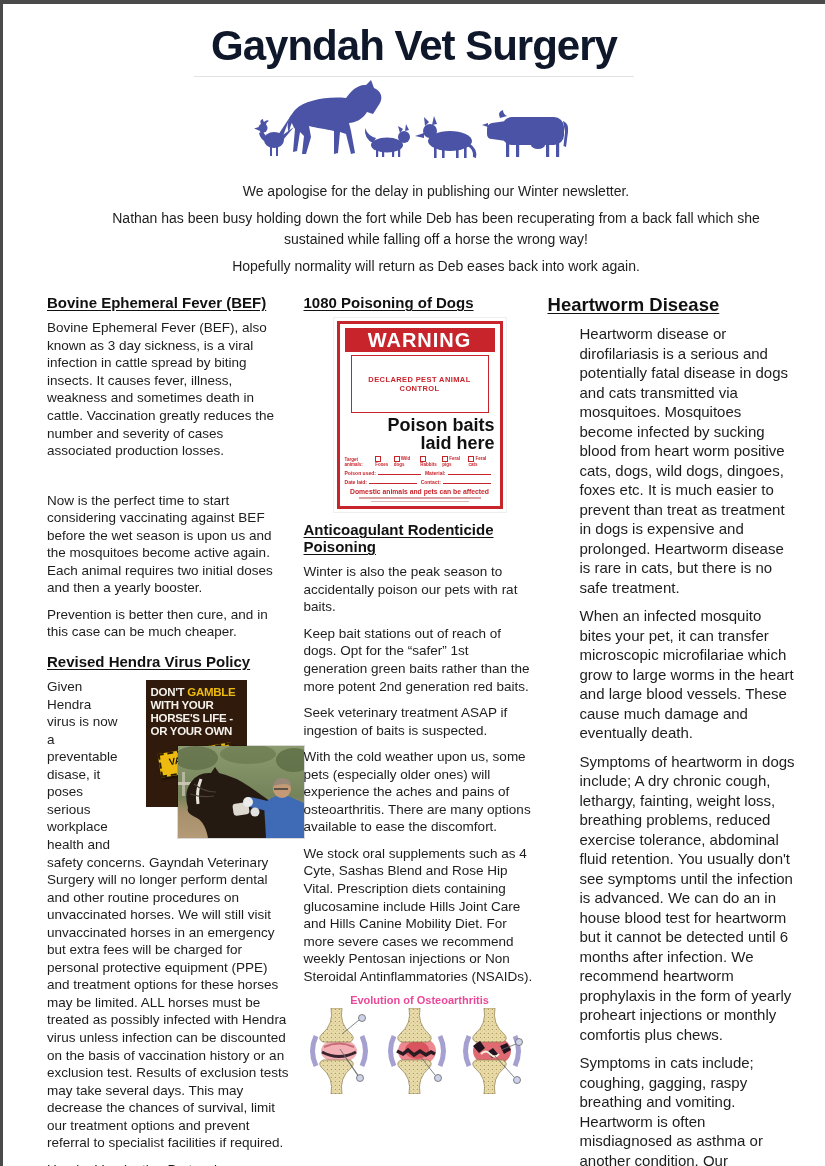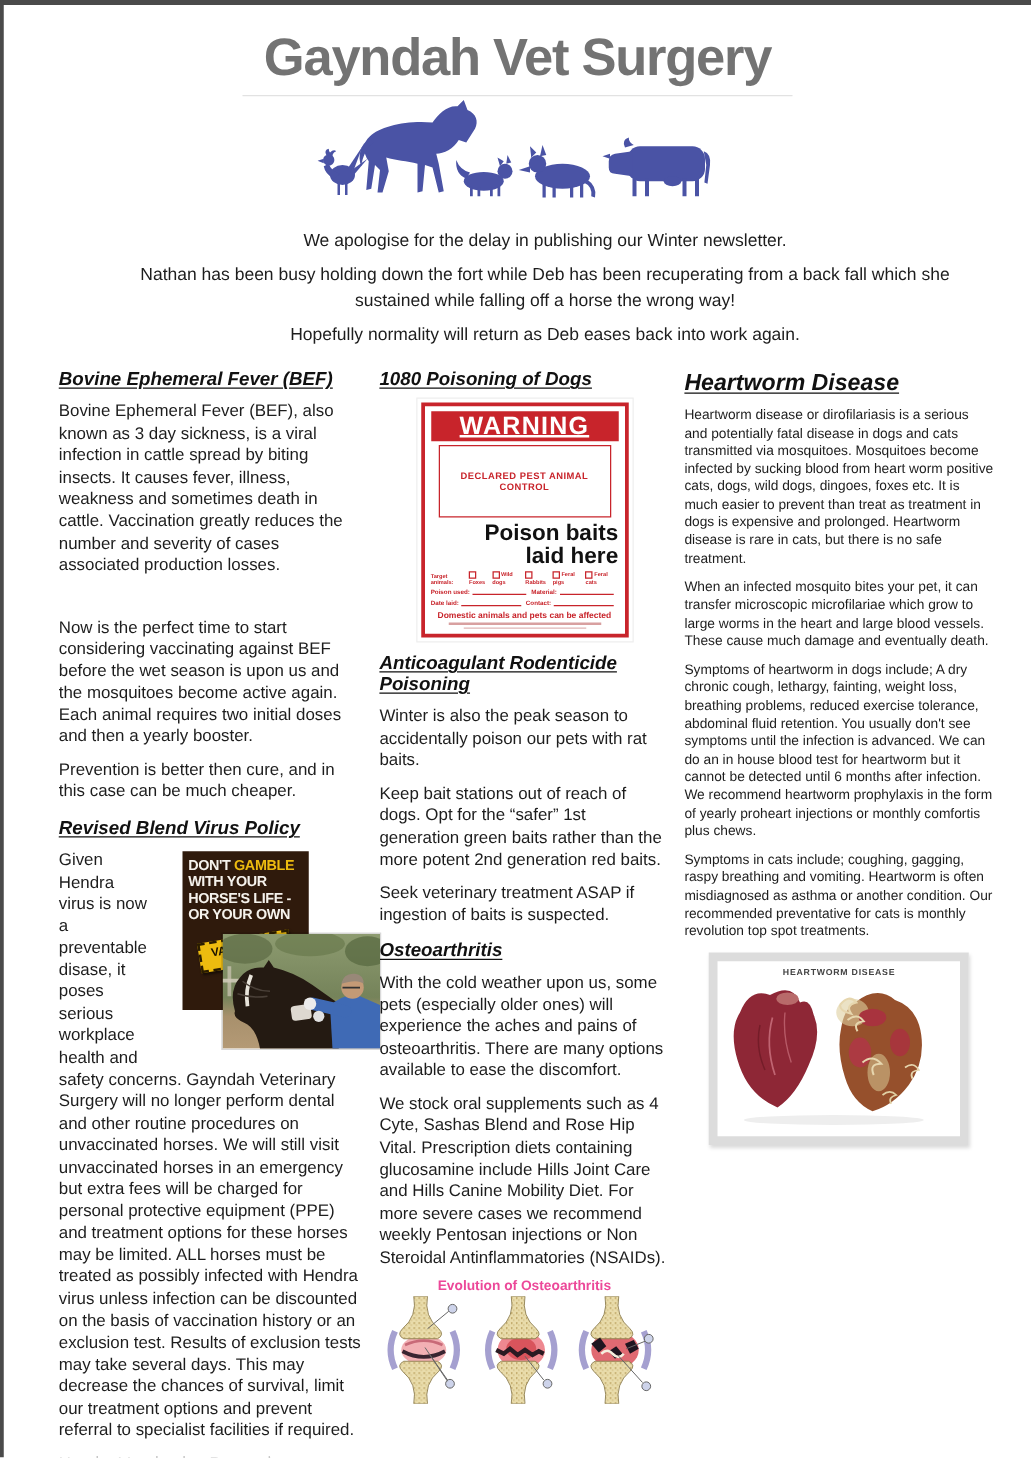--- a/index.html
+++ b/index.html
@@ -3,55 +3,55 @@
 <meta charset="utf-8">
 <style>
   html,body{margin:0;padding:0;background:#fff;}
   .page{
     position:relative;width:825px;height:1166px;box-sizing:border-box;
     background:#fff;border-top:4px solid #4a4a4a;border-left:3px solid #4a4a4a;
     font-family:"Liberation Sans",sans-serif;color:#1d1d1d;overflow:hidden;
   }
   
   .masthead{text-align:center;margin-top:20px;}
-  .title{font-size:42px;font-weight:bold;letter-spacing:-1px;color:#737373;line-height:1.05;}
+  .title{font-size:42px;font-weight:bold;letter-spacing:-1px;color:#0f172a;line-height:1.05;}
   .title-rule{width:440px;height:1px;background:#e2e2e2;margin:8px auto 2px;}
   .logo-wrap{text-align:center;margin-top:2px;}
   .intro{margin-top:16px;text-align:center;font-size:14px;line-height:1.45;margin-left:44px;}
   .intro p{margin:0 auto 7px;max-width:700px;}
   
   .columns{display:flex;gap:12px;padding:0 30px 0 44px;margin-top:16px;align-items:flex-start;}
   .col{box-sizing:border-box;}
   .col1{width:248px;}
   .col2{width:234px;}
   .col3{width:251px;}
-  .section-h{font-size:15px;font-weight:bold;text-decoration:underline;text-underline-offset:2px;margin:12px 0 8px;color:#111;font-style:italic;}
+  .section-h{font-size:15px;font-weight:bold;text-decoration:underline;text-underline-offset:2px;margin:12px 0 8px;color:#111;}
   .section-h.first{margin-top:2px;}
   .section-h.big{font-size:18.5px;}
   .col p{font-size:13.5px;line-height:1.3;margin:0 0 9px;}
-  .col3 p{font-size:11px;}
+  .col3 p{font-size:15px;margin-left:32px;}
   .gap-after{margin-bottom:32px !important;}
   .protocol{white-space:pre-line;}
   
   .hendra-media{float:right;width:152px;height:158px;position:relative;margin:2px -4px 4px 24px;}
   .hv-poster{position:absolute;top:0;left:2px;width:101px;height:127px;box-sizing:border-box;
     background:#2f1a0c;color:#f5f2ec;padding:6px 5px;z-index:1;}
   .hv-poster .pl{font-weight:bold;font-size:11.5px;line-height:1.12;letter-spacing:-0.3px;}
   .hv-yellow{color:#edbb0f;}
   .hv-badge{display:block;width:66px;margin:10px auto 0;background:#edbb0f;color:#1a1200;
     border:2px dashed #2a1c00;font-weight:bold;font-size:9.5px;text-align:center;padding:2px 2px;
     transform:rotate(-9deg);box-shadow:1px 2px 2px rgba(0,0,0,.5);}
   .hv-badge-sub{display:block;font-size:4px;font-weight:normal;color:#4a3400;letter-spacing:.5px;}
   .hv-photo{position:absolute;top:66px;right:-8px;width:126px;height:92px;z-index:2;overflow:hidden;
     box-shadow:0 0 0 1px rgba(0,0,0,.15);}
   
   .warning-sign{width:150px;box-sizing:content-box;border:3px solid #c8242b;background:#fff;
     margin:10px auto 6px;padding:4px 5px;box-shadow:0 0 0 3px #fff,0 0 0 4px #eee;}
   .warn-title{background:#c8242b;color:#fff;font-weight:bold;font-size:20px;text-align:center;
-    letter-spacing:1px;padding:1px 0;line-height:1.1;text-decoration:underline;}
+    letter-spacing:1px;padding:1px 0;line-height:1.1;}
   .warn-sub{color:#c8242b;border:1.5px solid #c8242b;font-size:7.5px;font-weight:bold;text-align:center;
     margin:3px 6px;padding:19px 0;letter-spacing:.4px;}
   .warn-main{font-size:18px;font-weight:bold;color:#111;text-align:right;line-height:1;margin:3px 0 4px;}
   .warn-targets{display:flex;justify-content:space-between;align-items:center;font-size:4.5px;
     color:#c8242b;font-weight:bold;margin:2px 0;}
   .warn-box{display:inline-block;width:4px;height:4px;border:0.5px solid #c8242b;margin-right:1px;vertical-align:middle;}
   .warn-row{display:flex;font-size:5px;color:#c8242b;font-weight:bold;margin:3px 0;align-items:flex-end;}
   .warn-line{flex:1;border-bottom:0.5px solid #c8242b;margin:0 4px 1px 2px;height:4px;}
   .warn-footer{color:#c8242b;font-weight:bold;font-size:6.8px;text-align:center;margin-top:2px;}
   .wfine{height:1.5px;background:#d8a0a0;margin:2px 14px 0;}
@@ -141,21 +141,21 @@
   </div>
 
   <div class="columns">
 
     <div class="col col1">
       <div class="section-h first">Bovine Ephemeral Fever (BEF)</div>
       <p class="gap-after">Bovine Ephemeral Fever (BEF),  also known as 3 day sickness, is a viral infection in cattle spread by biting insects.  It causes fever, illness, weakness and sometimes death in cattle. Vaccination greatly reduces the number and severity of cases associated production losses.</p>
       <p>Now is the perfect time to start considering vaccinating against BEF before the wet season is upon us and the mosquitoes become active again.  Each animal requires two initial doses and then a yearly booster.</p>
       <p>Prevention is better then cure, and in this case can be much cheaper.</p>
 
-      <div class="section-h">Revised Blend Virus Policy</div>
+      <div class="section-h">Revised Hendra Virus Policy</div>
       <div>
         <div class="hendra-media">
           <div class="hv-poster">
             <div class="pl"><span>DON'T</span> <span class="hv-yellow">GAMBLE</span></div>
             <div class="pl">WITH YOUR</div>
             <div class="pl">HORSE'S LIFE -</div>
             <div class="pl">OR YOUR OWN</div>
             <span class="hv-badge"><span>VACCINATE</span><span class="hv-badge-sub">▬▬▬▬▬</span></span>
           </div>
           <div class="hv-photo">
@@ -230,21 +230,20 @@
         <div class="warn-footer">Domestic animals and pets can be affected</div>
         <div class="wfine"></div>
         <div class="wfine short"></div>
       </div>
 
       <div class="section-h">Anticoagulant Rodenticide Poisoning</div>
       <p>Winter is also the peak season to accidentally poison our pets with rat baits.</p>
       <p>Keep bait stations out of reach of dogs.  Opt for the “safer” 1st generation green baits rather than the more potent 2nd generation red baits.</p>
       <p>Seek veterinary treatment ASAP if ingestion of baits is suspected.</p>
 
-      <div class="section-h">Osteoarthritis</div>
       <p>With the cold weather upon us, some pets (especially older ones) will experience the aches and pains of osteoarthritis.  There are many options available to ease the discomfort.</p>
       <p>We stock oral supplements such as 4 Cyte, Sashas Blend and Rose Hip Vital.  Prescription diets containing glucosamine include Hills Joint Care and Hills Canine Mobility Diet.  For more severe cases we recommend weekly Pentosan injections or Non Steroidal Antinflammatories (NSAIDs).</p>
 
       <div class="osteo-fig">
         <div class="osteo-title">Evolution of Osteoarthritis</div>
         <svg width="232" height="86" viewBox="0 0 232 86">
           <defs>
             <pattern id="bd" width="4" height="4" patternUnits="userSpaceOnUse">
               <rect width="4" height="4" fill="#e9dcab"></rect>
               <circle cx="1.4" cy="1.4" r="0.7" fill="#b59a55"></circle>

